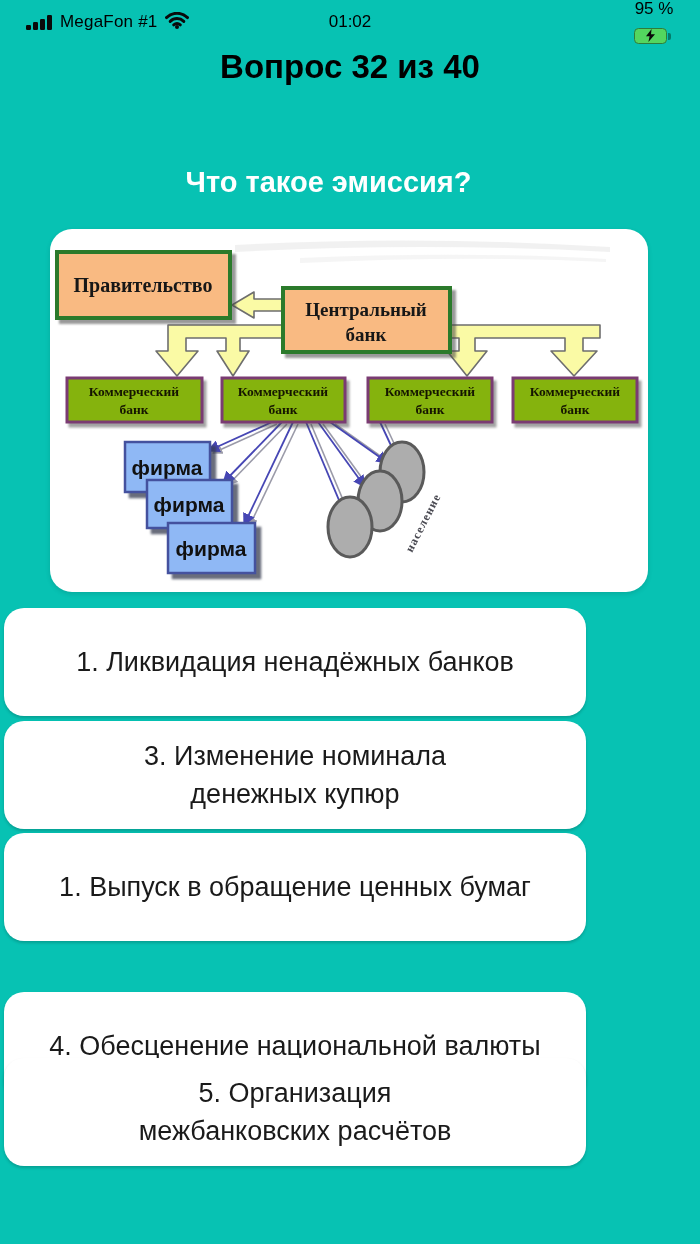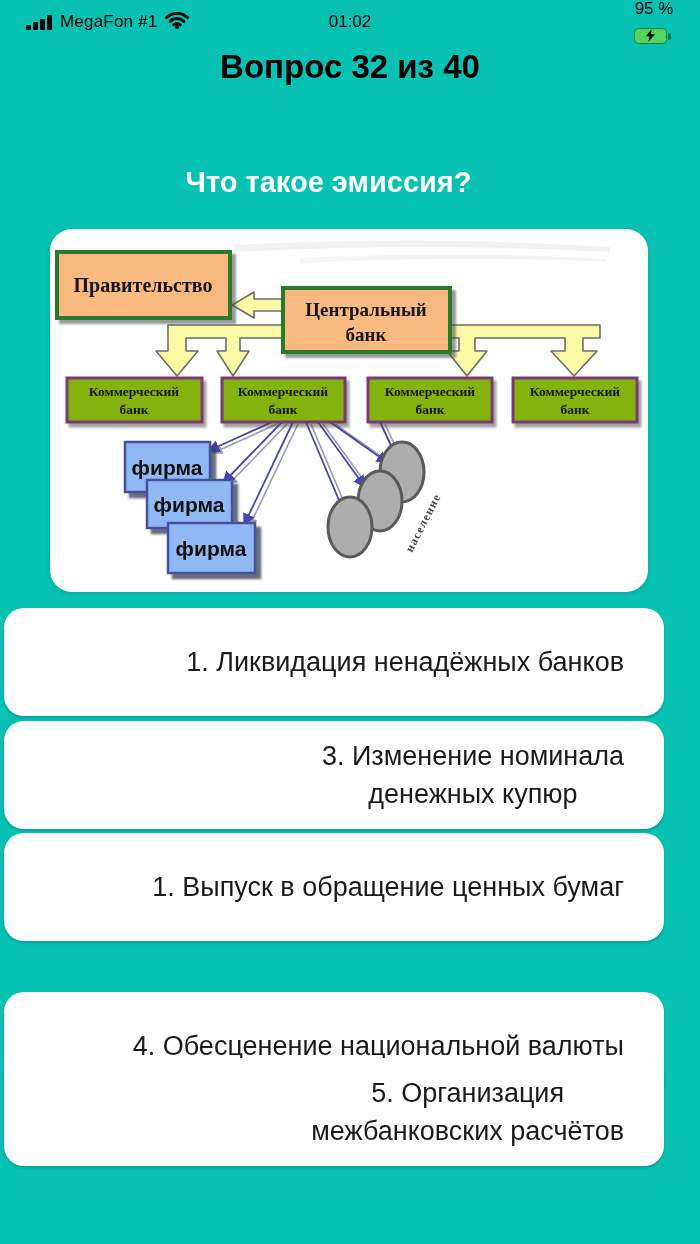--- a/index.html
+++ b/index.html
@@ -50,23 +50,23 @@
   }
   
   .image-card{
     position:absolute;top:229px;left:50px;width:598px;height:363px;
     background:#fff;border-radius:22px;overflow:hidden;
     box-shadow:0 2px 5px rgba(0,0,0,.12);
   }
   .image-card svg{display:block;}
   
   .answer-btn{
-    position:absolute;left:4px;width:660px;height:108px;
+    position:absolute;left:4px;width:582px;height:108px;
     background:#fff;border-radius:20px;border:none;
-    display:flex;align-items:center;justify-content:flex-end;
+    display:flex;align-items:center;justify-content:center;
     box-shadow:0 2px 3px rgba(0,0,0,.18);
     cursor:pointer;padding:16px 40px;box-sizing:border-box;
   }
   .answer-btn .lbl{
     font-size:27px;line-height:38px;color:#1A1A1A;text-align:center;
     white-space:pre-line;font-family:"Liberation Sans","DejaVu Sans",sans-serif;
   }
   .ans-0{top:608px;} .ans-1{top:721px;} .ans-2{top:833px;}
   .ans-3{top:992px;} .ans-4{top:1058px;}
 </style>

